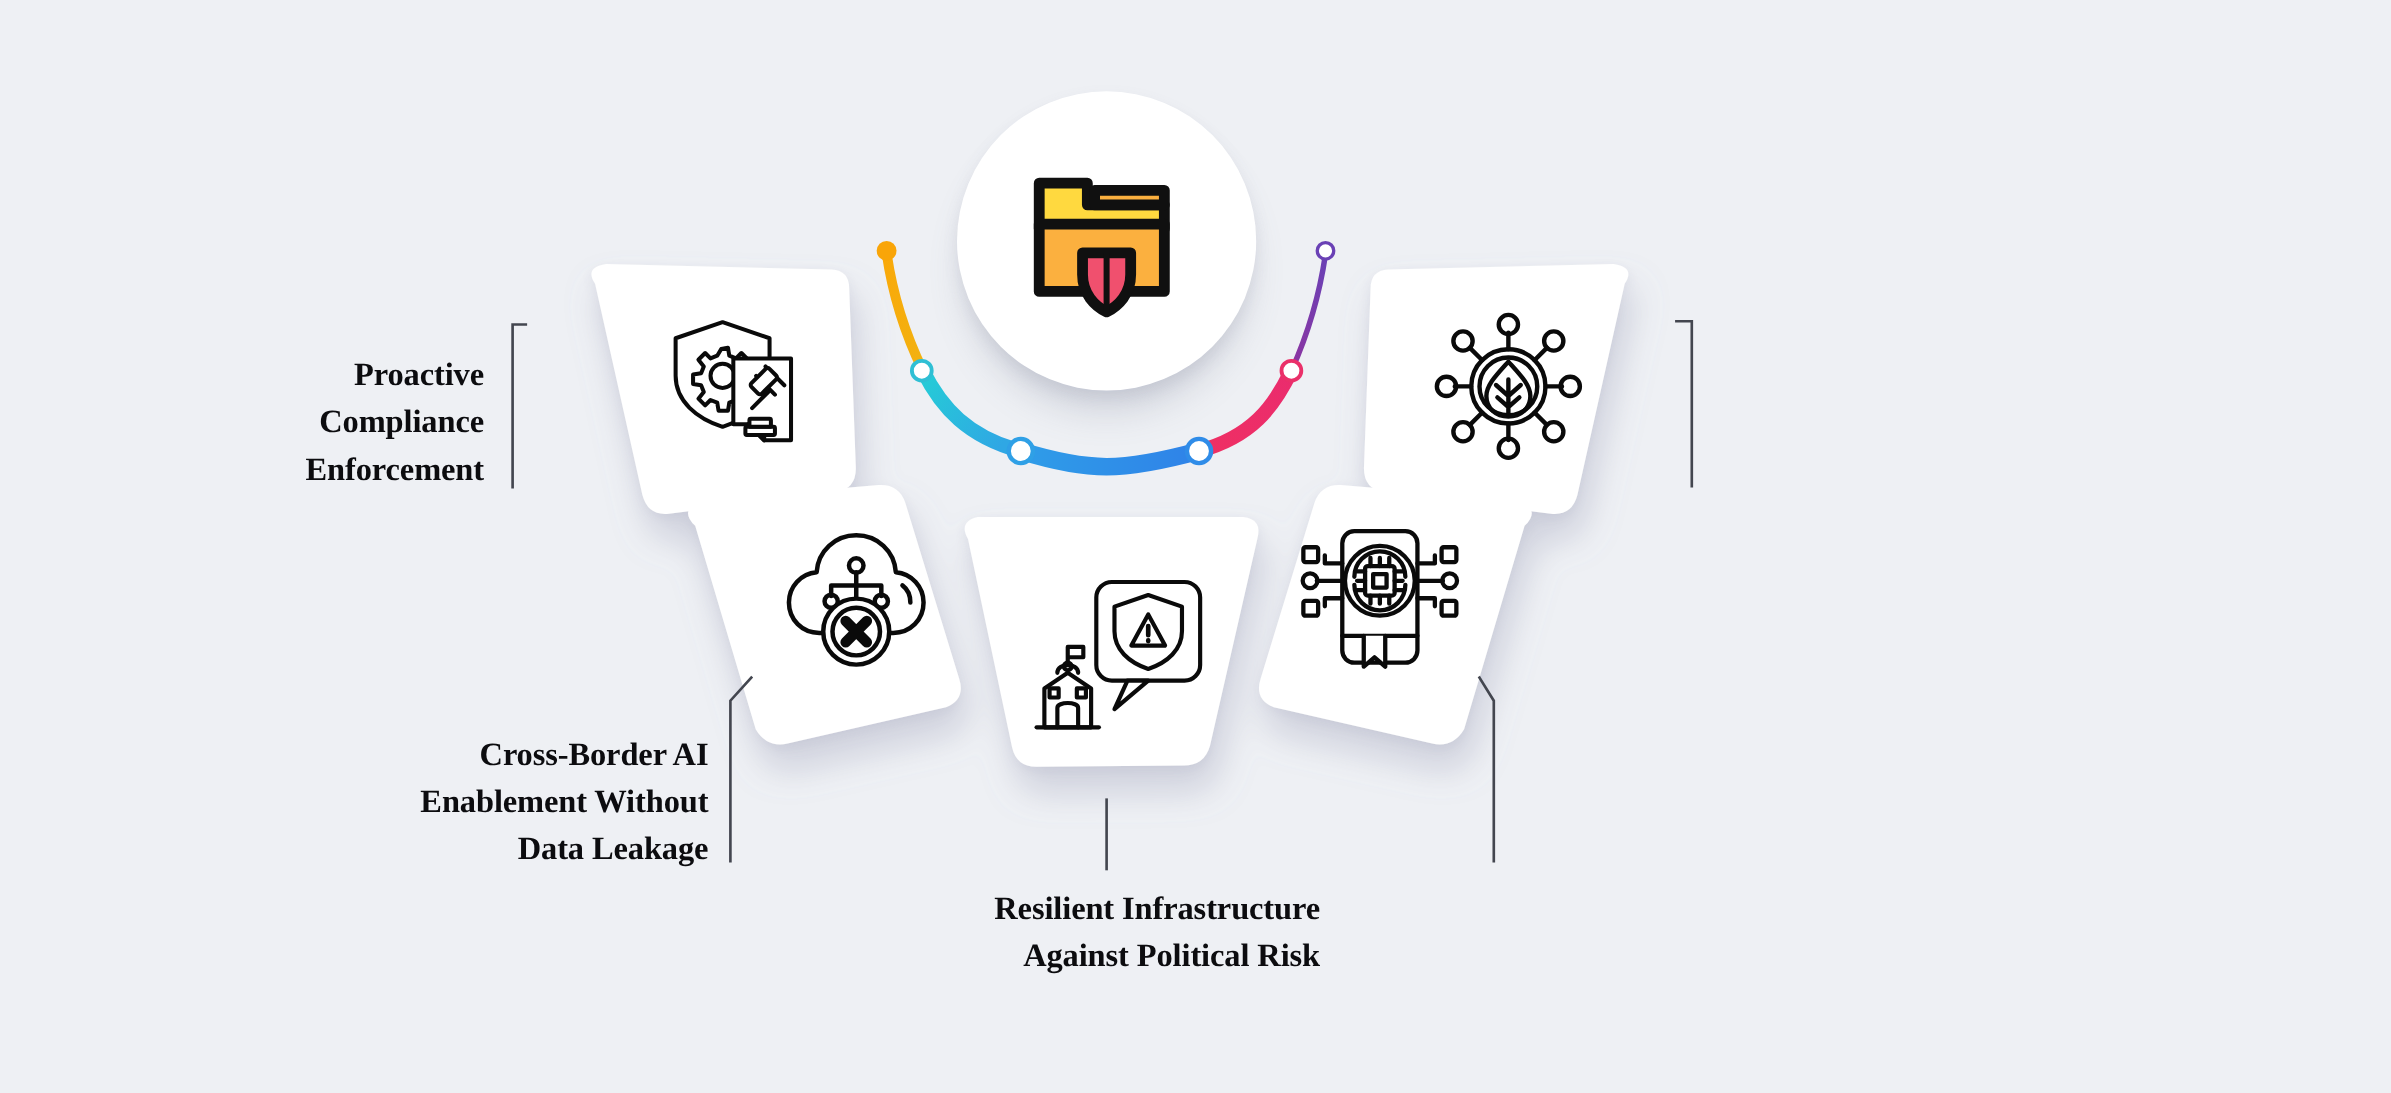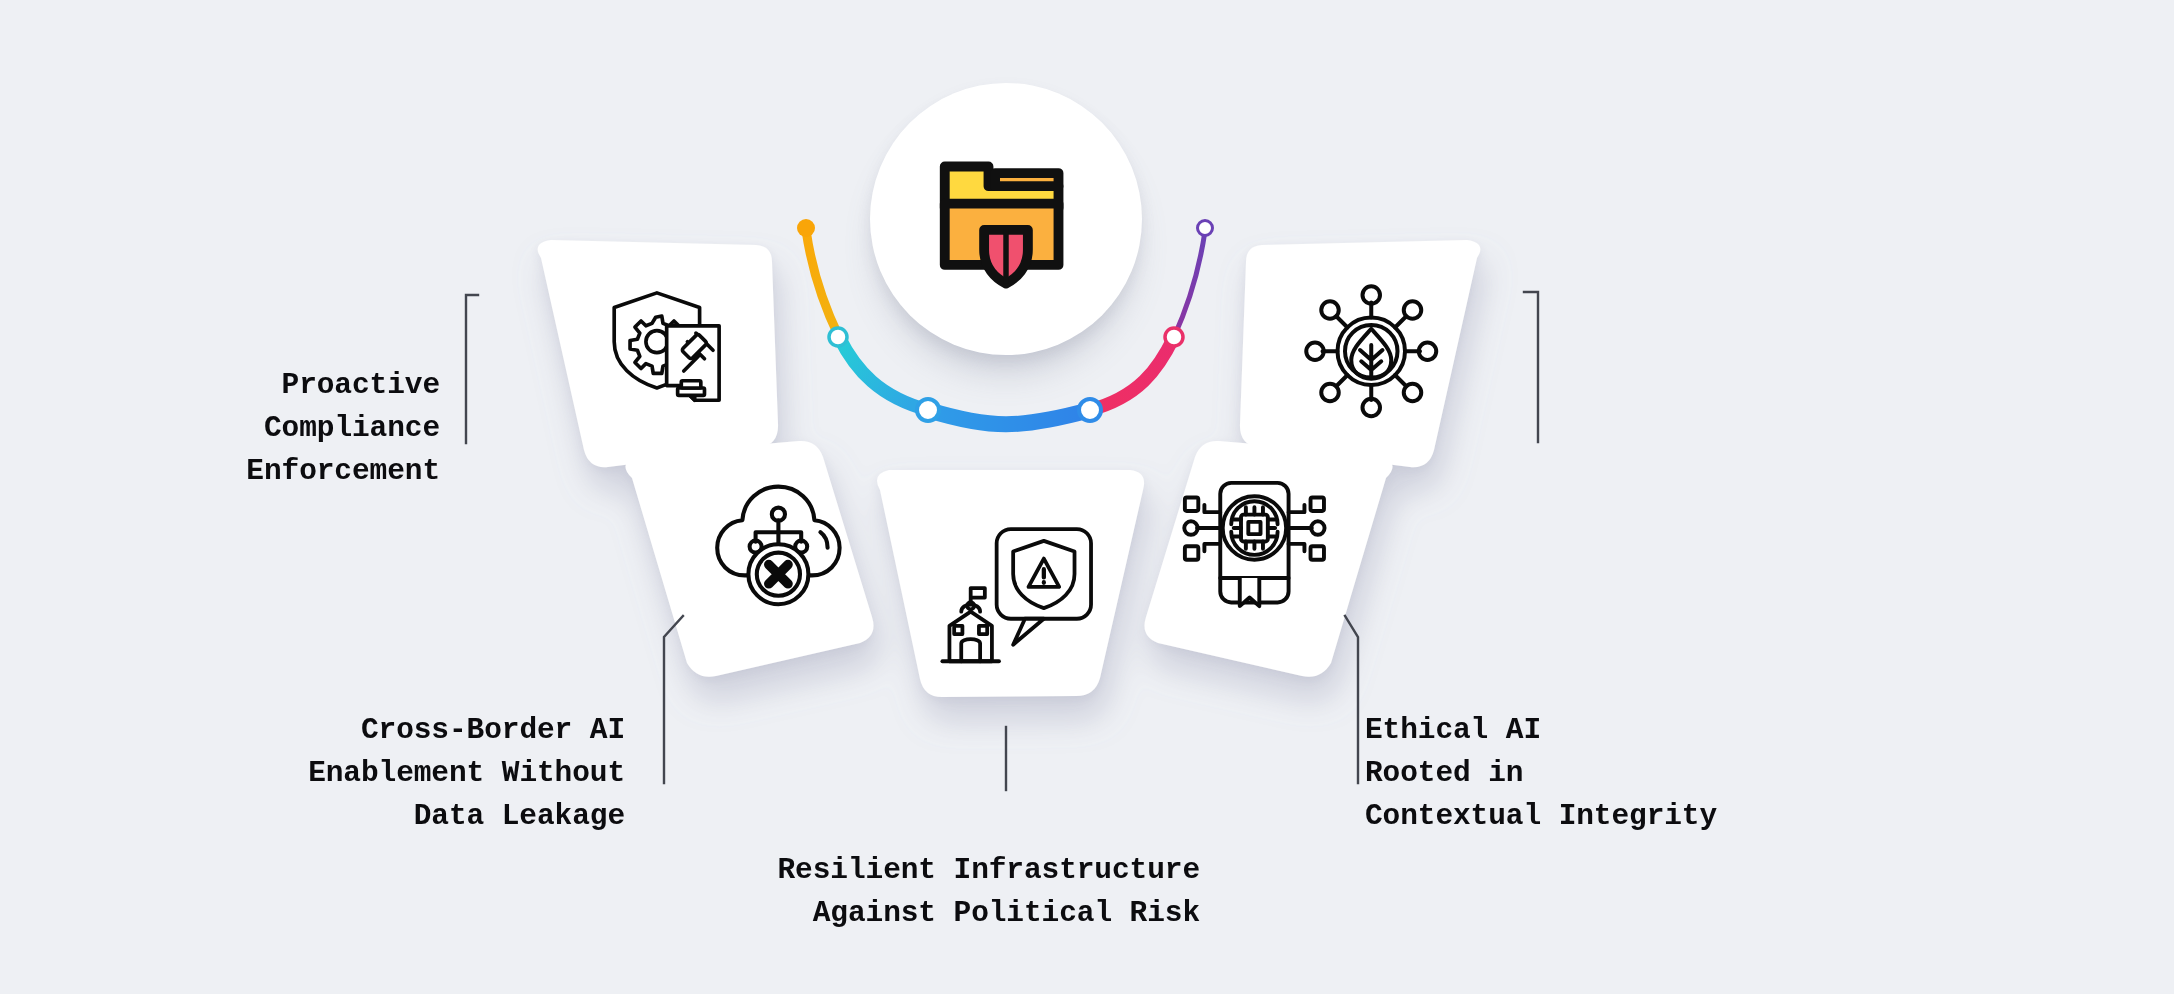--- a/index.html
+++ b/index.html
@@ -28,35 +28,34 @@
     position: absolute;
     left: 0; top: 0;
     width: 2174px;
     height: 994px;
   }
 
   
   .label {
     position: absolute;
     color: #0c0c0f;
-    font-family: Liberation Mono, monospace;
+    font-family: Liberation Serif, serif;
     font-size: 29.5px;
     font-weight: 700;
     line-height: 43px;
     letter-spacing: -0.1px;
     white-space: pre-line;
-    margin-top: 44px;
   }
   .label.right-align { text-align: right; }
   .label.left-align  { text-align: left; }
   .label.center-align{ text-align: right; }
 
   #label-0 { left: 120px;  top: 320px;  width: 320px; }
   #label-1 { left: 1560px; top: 320px;  width: 470px; }
-  #label-2 { left: 205px;  top: 665px;  width: 420px; }
+  #label-2 { left: 224px;  top: 665px;  width: 420px; }
   #label-3 { left: 1365px; top: 665px;  width: 400px; }
   #label-4 { left: 760px;  top: 805px;  width: 440px; }
 
   
   #hub {
     position: absolute;
     left: 870px;
     top: 83px;
     width: 272px;
     height: 272px;
@@ -304,20 +303,17 @@
 
   <div class="label right-align" id="label-0">Proactive
 Compliance
 Enforcement</div>
 
 
   <div class="label right-align" id="label-2">Cross-Border AI
 Enablement Without
 Data Leakage</div>
 
-  <div class="label left-align" id="label-3">Ethical AI
-Rooted in
-Contextual Integrity</div>
 
   <div class="label center-align" id="label-4">Resilient Infrastructure
 Against Political Risk</div>
 
 </div>
 
 </body></html>

